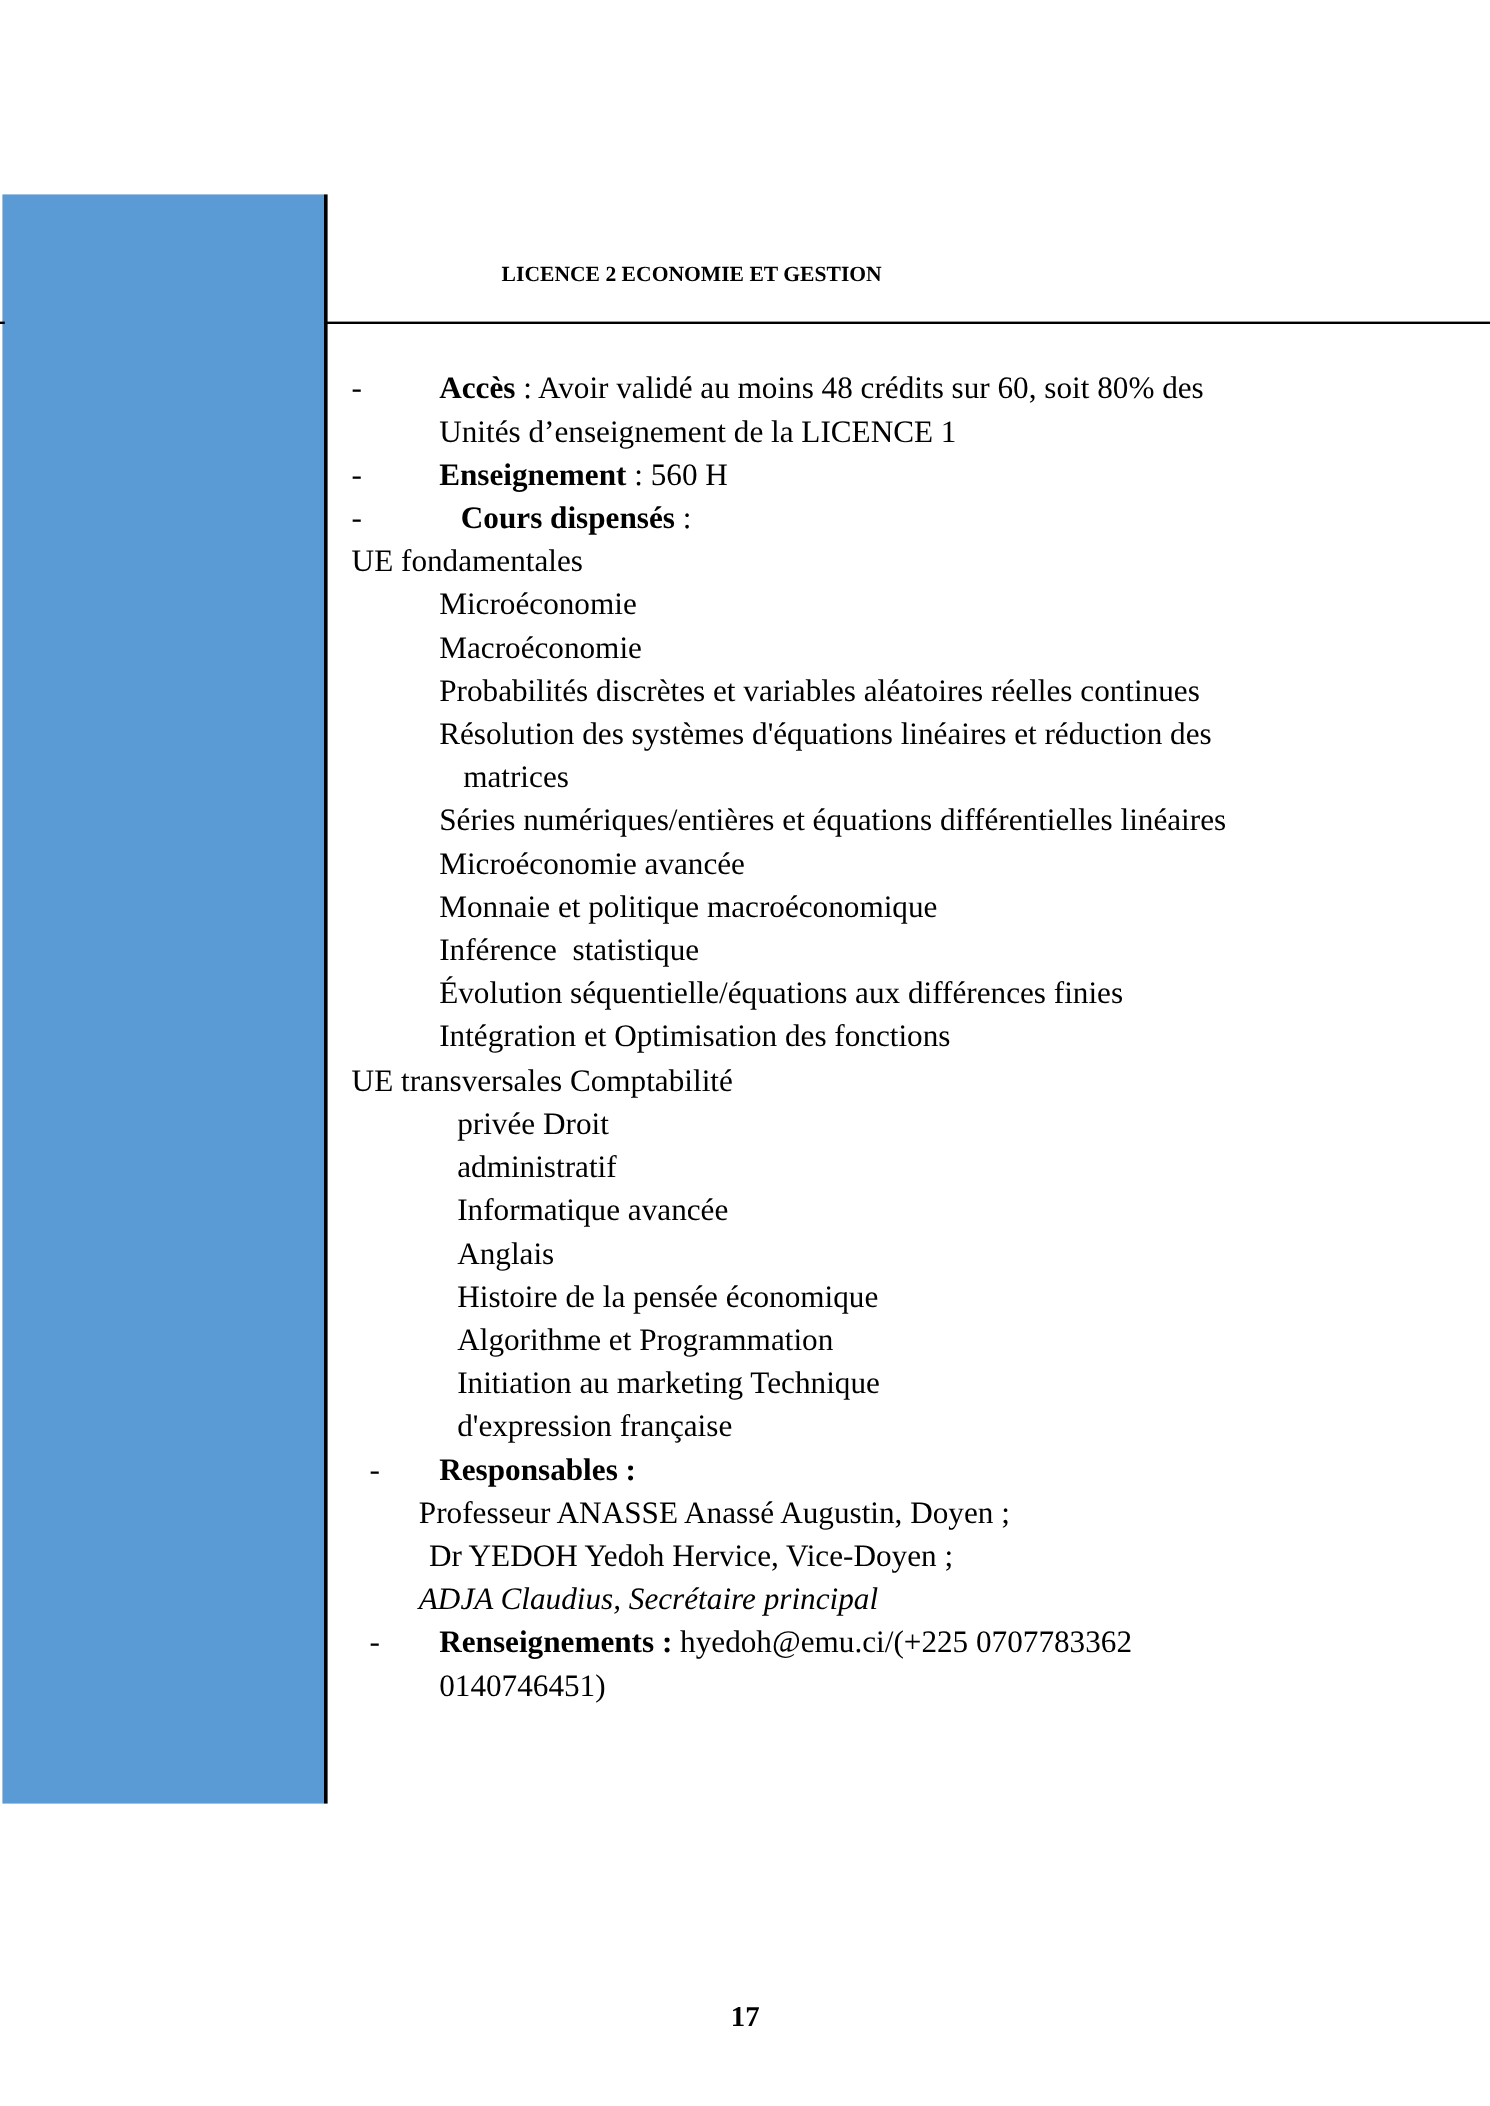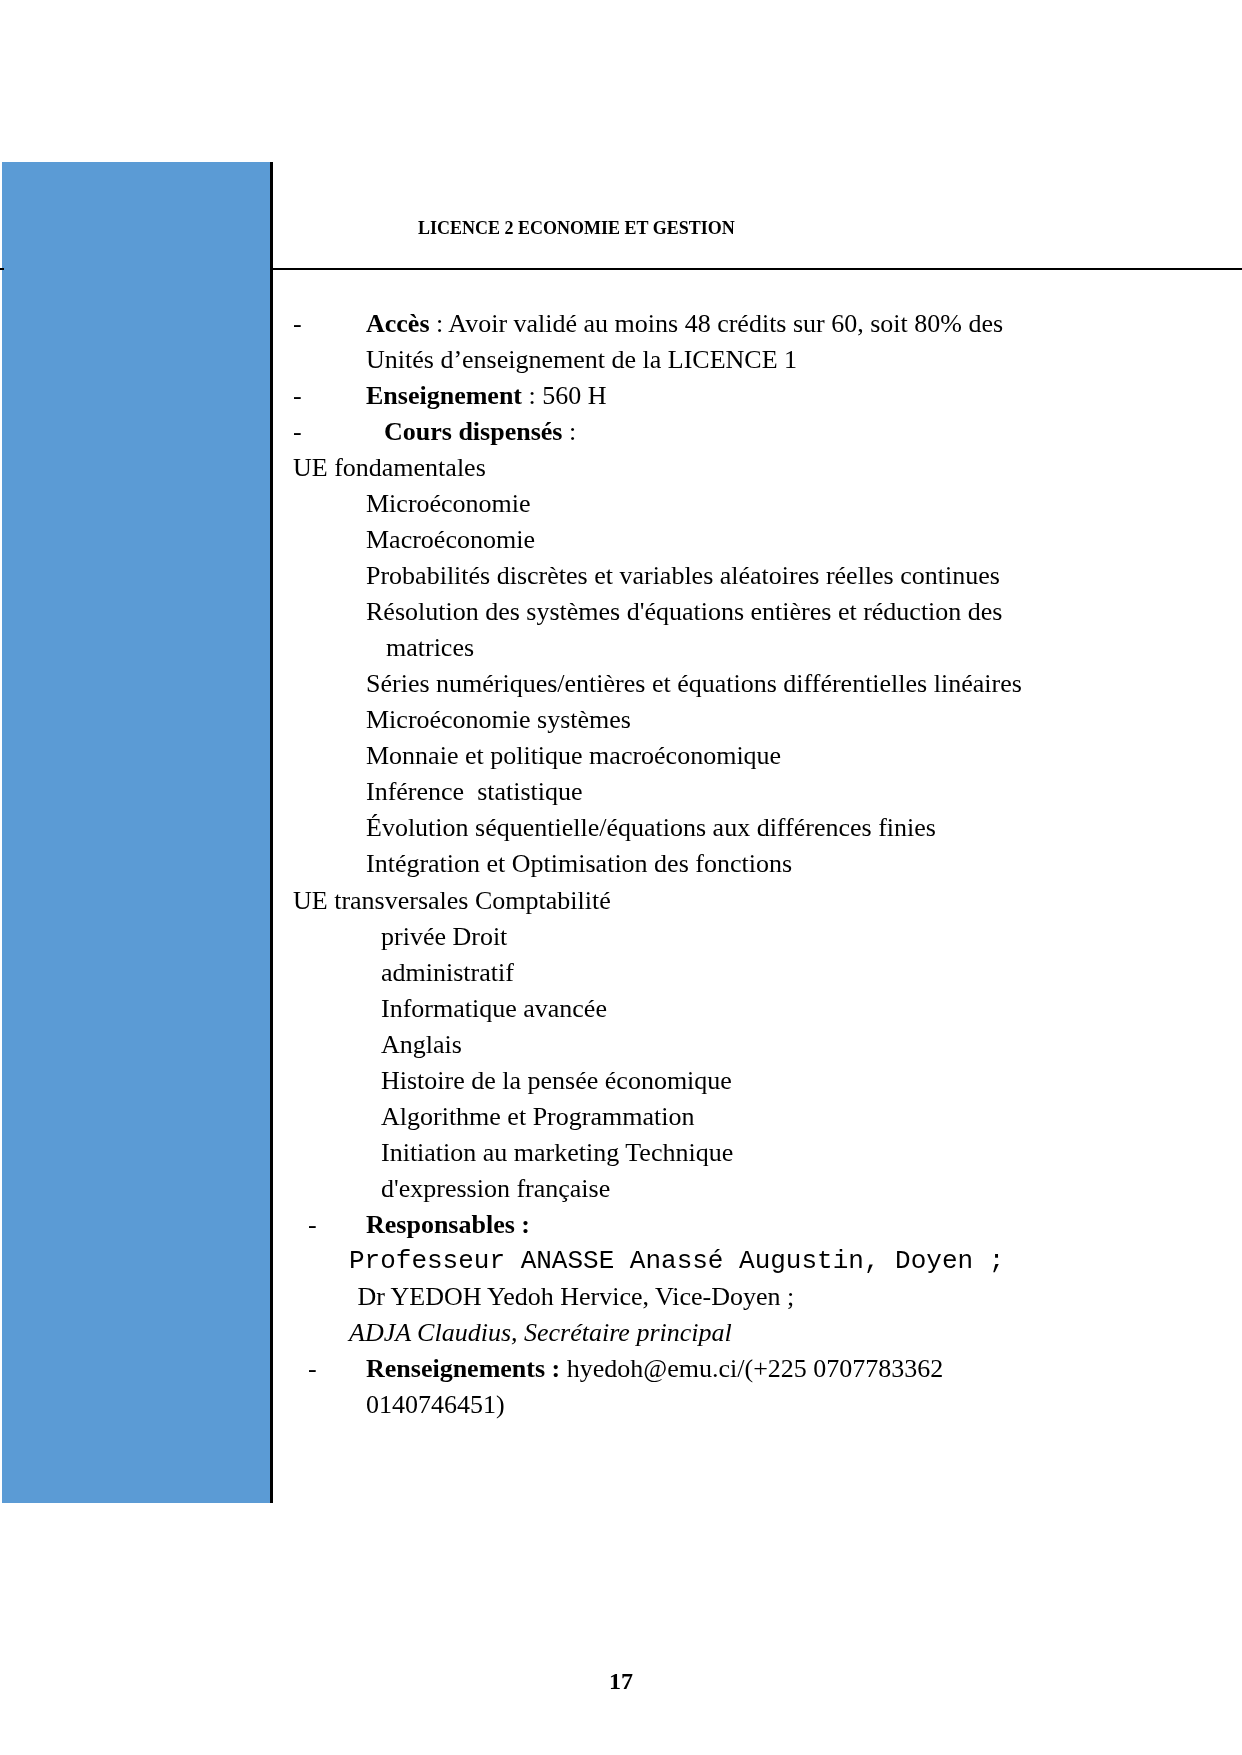--- a/index.html
+++ b/index.html
@@ -36,45 +36,45 @@
 <div class="line" style="left:366px; top:381px;"><b>Enseignement</b><span> : </span><span>560 H</span></div>
 
 <span class="dash" style="left:293px; top:417px;">-</span>
 <div class="line" style="left:384px; top:417px;"><b>Cours dispensés</b><span> :</span></div>
 
 <div class="line" style="left:293px; top:453px;">UE fondamentales</div>
 <div id="fond-list">
     <div class="line" style="left: 366px; top: 489px; white-space: pre;">Microéconomie</div>
     <div class="line" style="left: 366px; top: 525px; white-space: pre;">Macroéconomie</div>
     <div class="line" style="left: 366px; top: 561px; white-space: pre;">Probabilités discrètes et variables aléatoires réelles continues</div>
-    <div class="line" style="left: 366px; top: 597px; white-space: pre;">Résolution des systèmes d'équations entières et réduction des</div>
+    <div class="line" style="left: 366px; top: 597px; white-space: pre;">Résolution des systèmes d'équations linéaires et réduction des</div>
     <div class="line" style="left: 366px; top: 633px; white-space: pre; margin-left: 20px;">matrices</div>
     <div class="line" style="left: 366px; top: 669px; white-space: pre;">Séries numériques/entières et équations différentielles linéaires</div>
-    <div class="line" style="left: 366px; top: 705px; white-space: pre;">Microéconomie systèmes</div>
+    <div class="line" style="left: 366px; top: 705px; white-space: pre;">Microéconomie avancée</div>
     <div class="line" style="left: 366px; top: 741px; white-space: pre;">Monnaie et politique macroéconomique</div>
     <div class="line" style="left: 366px; top: 777px; white-space: pre;">Inférence  statistique</div>
     <div class="line" style="left: 366px; top: 813px; white-space: pre;">Évolution séquentielle/équations aux différences finies</div>
     <div class="line" style="left: 366px; top: 849px; white-space: pre;">Intégration et Optimisation des fonctions</div>
   </div>
 
 <div class="line" style="left:293px; top:886px;">UE transversales Comptabilité</div>
 <div id="trans-list">
     <div class="line" style="left: 381px; top: 922px;">privée Droit</div>
     <div class="line" style="left: 381px; top: 958px;">administratif</div>
     <div class="line" style="left: 381px; top: 994px;">Informatique avancée</div>
     <div class="line" style="left: 381px; top: 1030px;">Anglais</div>
     <div class="line" style="left: 381px; top: 1066px;">Histoire de la pensée économique</div>
     <div class="line" style="left: 381px; top: 1102px;">Algorithme et Programmation</div>
     <div class="line" style="left: 381px; top: 1138px;">Initiation au marketing Technique</div>
     <div class="line" style="left: 381px; top: 1174px;">d'expression française</div>
   </div>
 
 <span class="dash" style="left:308px; top:1210px;">-</span>
 <div class="line" style="left:366px; top:1210px;"><b>Responsables :</b></div>
-<div class="line" style="left:349px; top:1246px;font-family:Liberation Mono, monospace;">Professeur ANASSE Anassé Augustin, Doyen ;</div>
+<div class="line" style="left:349px; top:1246px;">Professeur ANASSE Anassé Augustin, Doyen ;</div>
 <div class="line" style="left:351px; top:1282px; white-space:pre;"> Dr YEDOH Yedoh Hervice, Vice-Doyen ;</div>
 <div class="line" style="left:349px; top:1318px;font-style:italic;">ADJA Claudius, Secrétaire principal</div>
 
 <span class="dash" style="left:308px; top:1354px;">-</span>
 <div class="line" style="left:366px; top:1354px;text-align:center;"><b>Renseignements :</b><span> hyedoh@emu.ci/(+225 0707783362</span></div>
 <div class="line" style="left:366px; top:1390px;">0140746451)</div>
 
 <div class="pagenum">17</div>
 
 </body></html>

